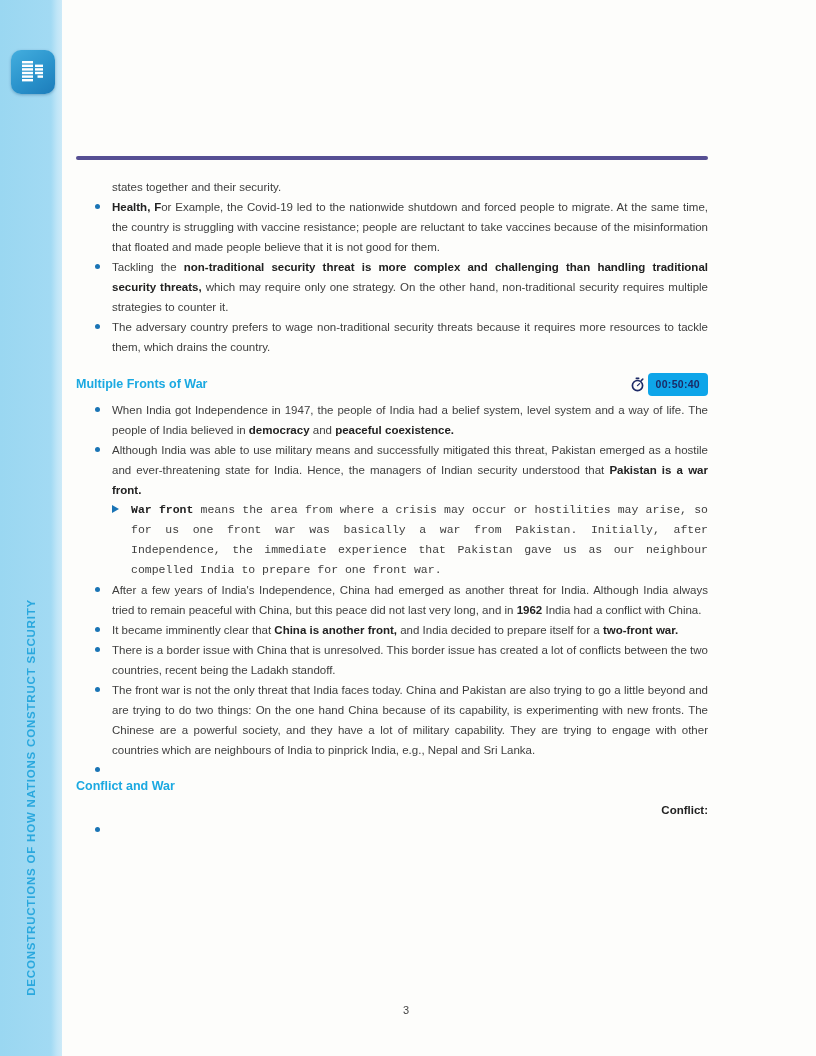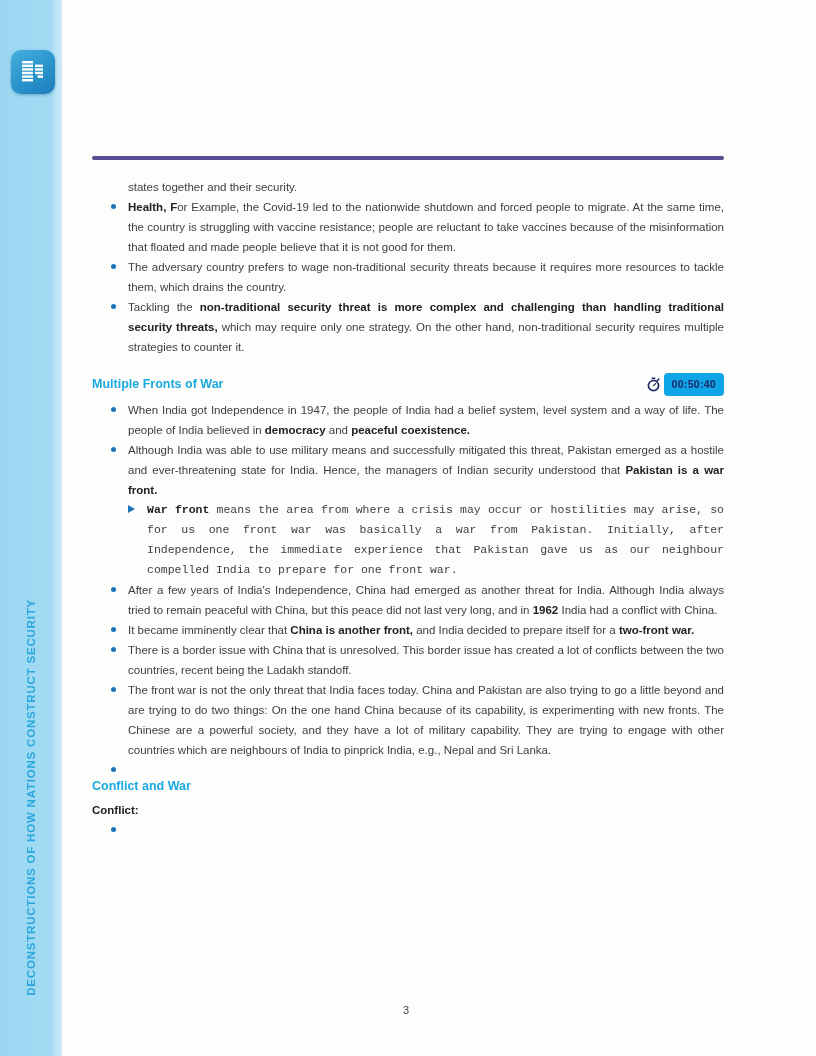--- a/index.html
+++ b/index.html
@@ -24,26 +24,26 @@
     position:absolute;left:0;bottom:60px;width:62px;
     display:flex;justify-content:center;
   }
   .vtext{
     writing-mode:vertical-rl;transform:rotate(180deg);
     color:#2aa8de;font-weight:bold;font-size:11.5px;letter-spacing:.8px;
     white-space:nowrap;
   }
   
   .content{
-    position:absolute;left:92px;top:156px;width:632px;
+    position:absolute;left:76px;top:156px;width:632px;
     font-size:11.5px;line-height:20px;color:#3e3e3e;
   }
   .divider{height:3.5px;background:#564f93;border-radius:2px;margin-bottom:17px;}
   .para{position:relative;padding-left:36px;text-align:justify;}
-  .para .b, .label, .b{font-weight:bold;color:#222;}
+  .para .b, .label, .b{font-weight:bold;color:#222;text-align:right;}
   .bullet .marker{
     position:absolute;left:19px;top:7.5px;width:5px;height:5px;border-radius:50%;
     background:#1a74b5;
   }
   .subbullet{padding-left:55px;font-family:Liberation Mono, monospace;}
   .subbullet .marker{
     position:absolute;left:36px;top:5.5px;width:0;height:0;
     border-left:7px solid #1a74b5;border-top:4.5px solid transparent;border-bottom:4.5px solid transparent;
   }
   .heading-row{
@@ -86,22 +86,22 @@
   <div class="vtext-wrap">
     <span class="vtext">DECONSTRUCTIONS OF HOW NATIONS CONSTRUCT SECURITY</span>
   </div>
 </div>
 
 <div class="content">
   <div class="divider"></div>
   <div id="blocks">
       <div class="para cont"><span>states together and their security.</span></div>
       <div class="para bullet"><span class="marker"></span><span class="b">Health, F</span><span>or Example,  the Covid-19 led to the nationwide shutdown and forced people to migrate. At the same time, the country is struggling with vaccine resistance; people are reluctant to take vaccines because of the misinformation that floated and made people believe that it is not good for them.</span></div>
+      <div class="para bullet"><span class="marker"></span><span>Tackling the </span><span class="b">non-traditional security threat is more complex and challenging than handling traditional security threats,</span><span> which may require only one strategy. On the other hand, non-traditional security requires multiple strategies to counter it.</span></div>
       <div class="para bullet"><span class="marker"></span><span>The adversary country prefers to wage non-traditional security threats because it requires more resources to tackle them, which drains the country.</span></div>
-      <div class="para bullet"><span class="marker"></span><span>Tackling the </span><span class="b">non-traditional security threat is more complex and challenging than handling traditional security threats,</span><span> which may require only one strategy. On the other hand, non-traditional security requires multiple strategies to counter it.</span></div>
       <div class="heading-row">
         <span class="heading">Multiple Fronts of War</span>
         <div class="timer">
           <svg width="15" height="15" viewBox="0 0 15 15">
             <rect x="5.6" y="0.4" width="3.8" height="1.8" rx="0.5" fill="#1d2a66"></rect>
             <line x1="11.2" y1="3.6" x2="12.8" y2="2.1" stroke="#1d2a66" stroke-width="1.5" stroke-linecap="round"></line>
             <circle cx="7.5" cy="8.6" r="5.1" fill="none" stroke="#1d2a66" stroke-width="1.7"></circle>
             <line x1="7.5" y1="8.6" x2="9.6" y2="6.6" stroke="#1d2a66" stroke-width="1.3" stroke-linecap="round"></line>
           </svg>
           <span class="pill">00:50:40</span>

